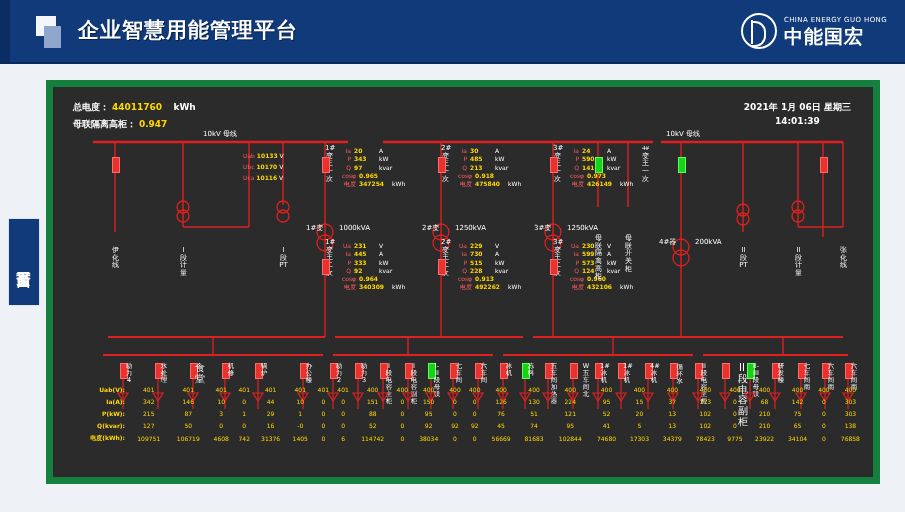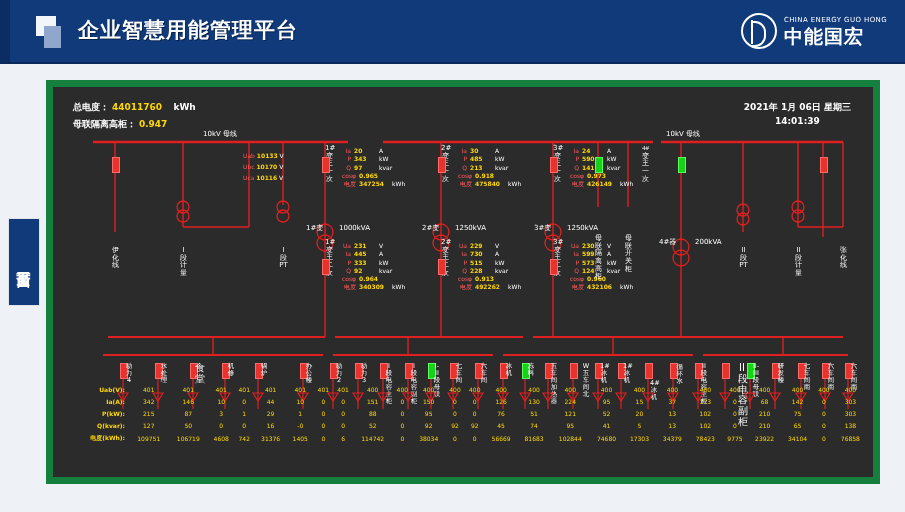--- a/index.html
+++ b/index.html
@@ -561,21 +561,21 @@
       <div style="position:absolute;left:559px;top:276px;width:18px;">
         <div class="breaker" style="position:absolute;left:6px;top:0;"></div>
         <div style="position:absolute;left:11px;top:0;width:8px;color:#fff;font-size:6.5px;line-height:1.08;text-align:center;">1#冰机</div>
         <svg width="18" height="34" style="position:absolute;left:0;top:16px;">
           <line x1="9" y1="0" x2="9" y2="30" stroke="#e02020" stroke-width="1.2"></line>
           <polygon points="4,14 14,14 9,22" fill="none" stroke="#e02020" stroke-width="1.2"></polygon>
         </svg>
       </div>
       <div style="position:absolute;left:586px;top:276px;width:18px;">
         <div class="breaker" style="position:absolute;left:6px;top:0;"></div>
-        <div style="position:absolute;left:11px;top:0;width:8px;color:#fff;font-size:6.5px;line-height:1.08;text-align:center;margin-top:17px;">4#冰机</div>
+        <div style="position:absolute;left:11px;top:0;width:8px;color:#fff;font-size:6.5px;line-height:1.08;text-align:center;">4#冰机</div>
         <svg width="18" height="34" style="position:absolute;left:0;top:16px;">
           <line x1="9" y1="0" x2="9" y2="30" stroke="#e02020" stroke-width="1.2"></line>
           <polygon points="4,14 14,14 9,22" fill="none" stroke="#e02020" stroke-width="1.2"></polygon>
         </svg>
       </div>
       <div style="position:absolute;left:611px;top:276px;width:18px;">
         <div class="breaker" style="position:absolute;left:6px;top:0;"></div>
         <div style="position:absolute;left:11px;top:0;width:8px;color:#fff;font-size:6.5px;line-height:1.08;text-align:right;font-family:Liberation Serif, serif;">循环水</div>
         <svg width="18" height="34" style="position:absolute;left:0;top:16px;">
           <line x1="9" y1="0" x2="9" y2="30" stroke="#e02020" stroke-width="1.2"></line>

